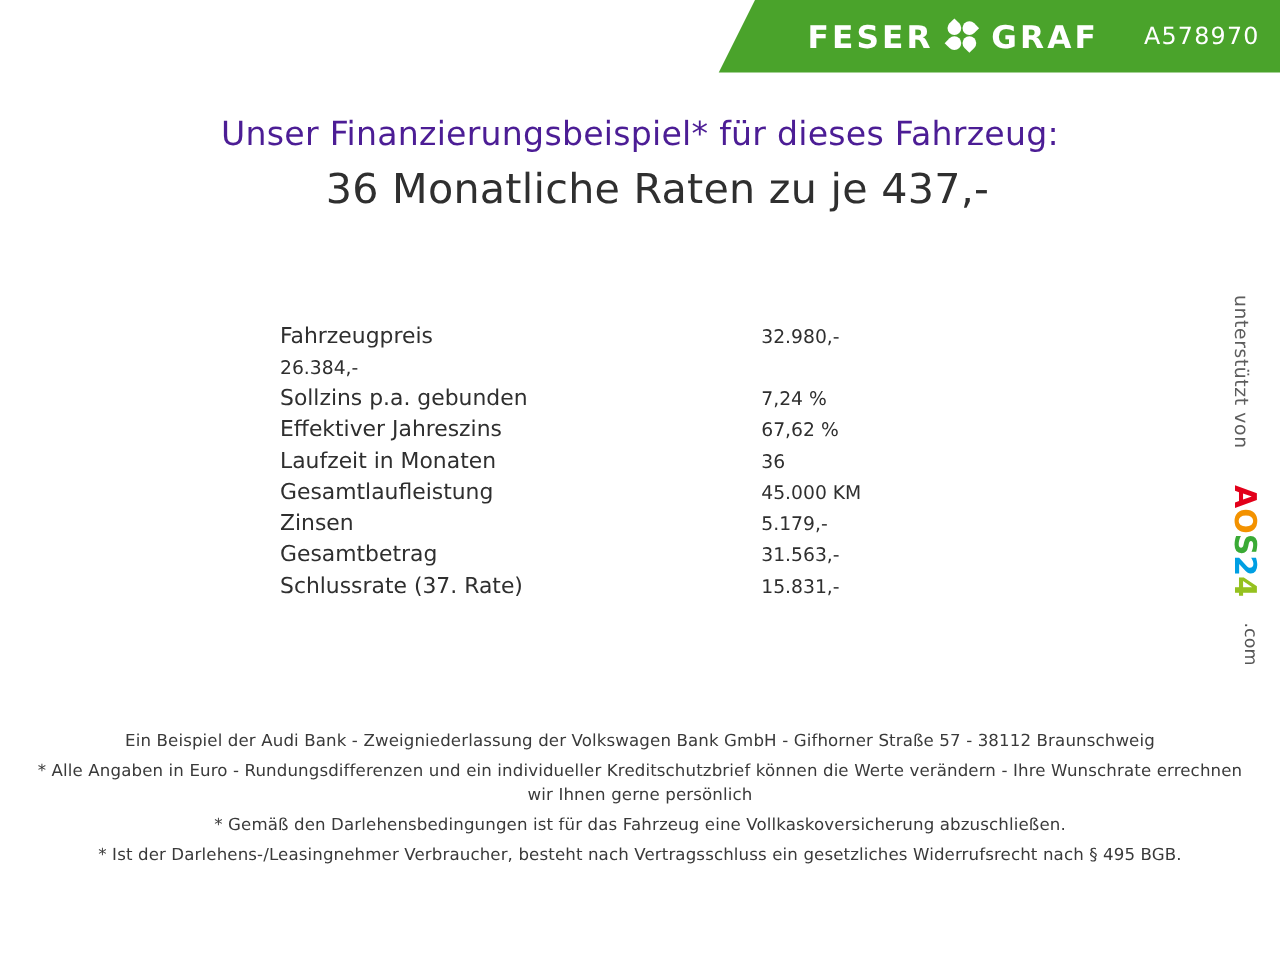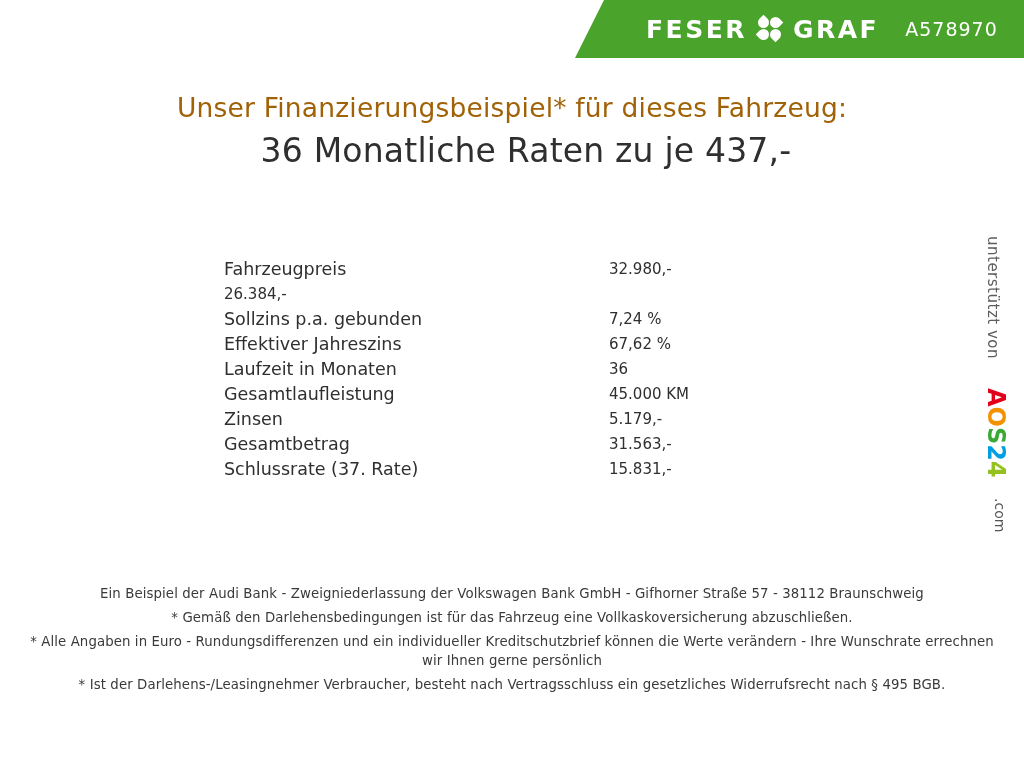--- a/index.html
+++ b/index.html
@@ -69,34 +69,34 @@
   }
   .brand-mark span.p1 { top: 0;   left: 0;   transform: rotate(135deg); }
   .brand-mark span.p2 { top: 0;   left: 12px; transform: rotate(-135deg); }
   .brand-mark span.p3 { top: 12px; left: 0;   transform: rotate(45deg); }
   .brand-mark span.p4 { top: 12px; left: 12px; transform: rotate(-45deg); }
 
   .stock-code {
     color: #ffffff;
     font-size: 19px;
     letter-spacing: 1px;
-    margin-left: 26px;
+    margin-left: 36px;
   }
 
   
   .title-block {
     position: absolute;
     top: 92px;
     left: 0;
     width: 1024px;
     text-align: center;
   }
   .title-main {
     font-size: 26.5px;
-    color: #a16207;
+    color: #4c1d95;
     letter-spacing: 0.2px;
   }
   .title-sub {
     font-size: 33px;
     color: #2f2f2f;
     margin-top: 8px;
     letter-spacing: 0.2px;
     padding-left: 28px;
   }
 
@@ -245,16 +245,16 @@
 <div class="sidebar">
   <div class="sidebar-text">unterstützt von</div>
   <div class="sidebar-logo">
     <span class="l1">A</span><span class="l2">O</span><span class="l3">S</span><span class="l4">2</span><span class="l5">4</span>
   </div>
   <div class="sidebar-dom">.com</div>
 </div>
 
 <div class="footnotes">
   <div class="fn">Ein Beispiel der Audi Bank - Zweigniederlassung der Volkswagen Bank GmbH - Gifhorner Straße 57 - 38112 Braunschweig</div>
+  <div class="fn space-top">* Alle Angaben in Euro - Rundungsdifferenzen und ein individueller Kreditschutzbrief können die Werte verändern - Ihre Wunschrate errechnen wir Ihnen gerne persönlich</div>
   <div class="fn space-top">* Gemäß den Darlehensbedingungen ist für das Fahrzeug eine Vollkaskoversicherung abzuschließen.</div>
-  <div class="fn space-top">* Alle Angaben in Euro - Rundungsdifferenzen und ein individueller Kreditschutzbrief können die Werte verändern - Ihre Wunschrate errechnen wir Ihnen gerne persönlich</div>
   <div class="fn space-top">* Ist der Darlehens-/Leasingnehmer Verbraucher, besteht nach Vertragsschluss ein gesetzliches Widerrufsrecht nach § 495 BGB.</div>
 </div>
 
 </body></html>

